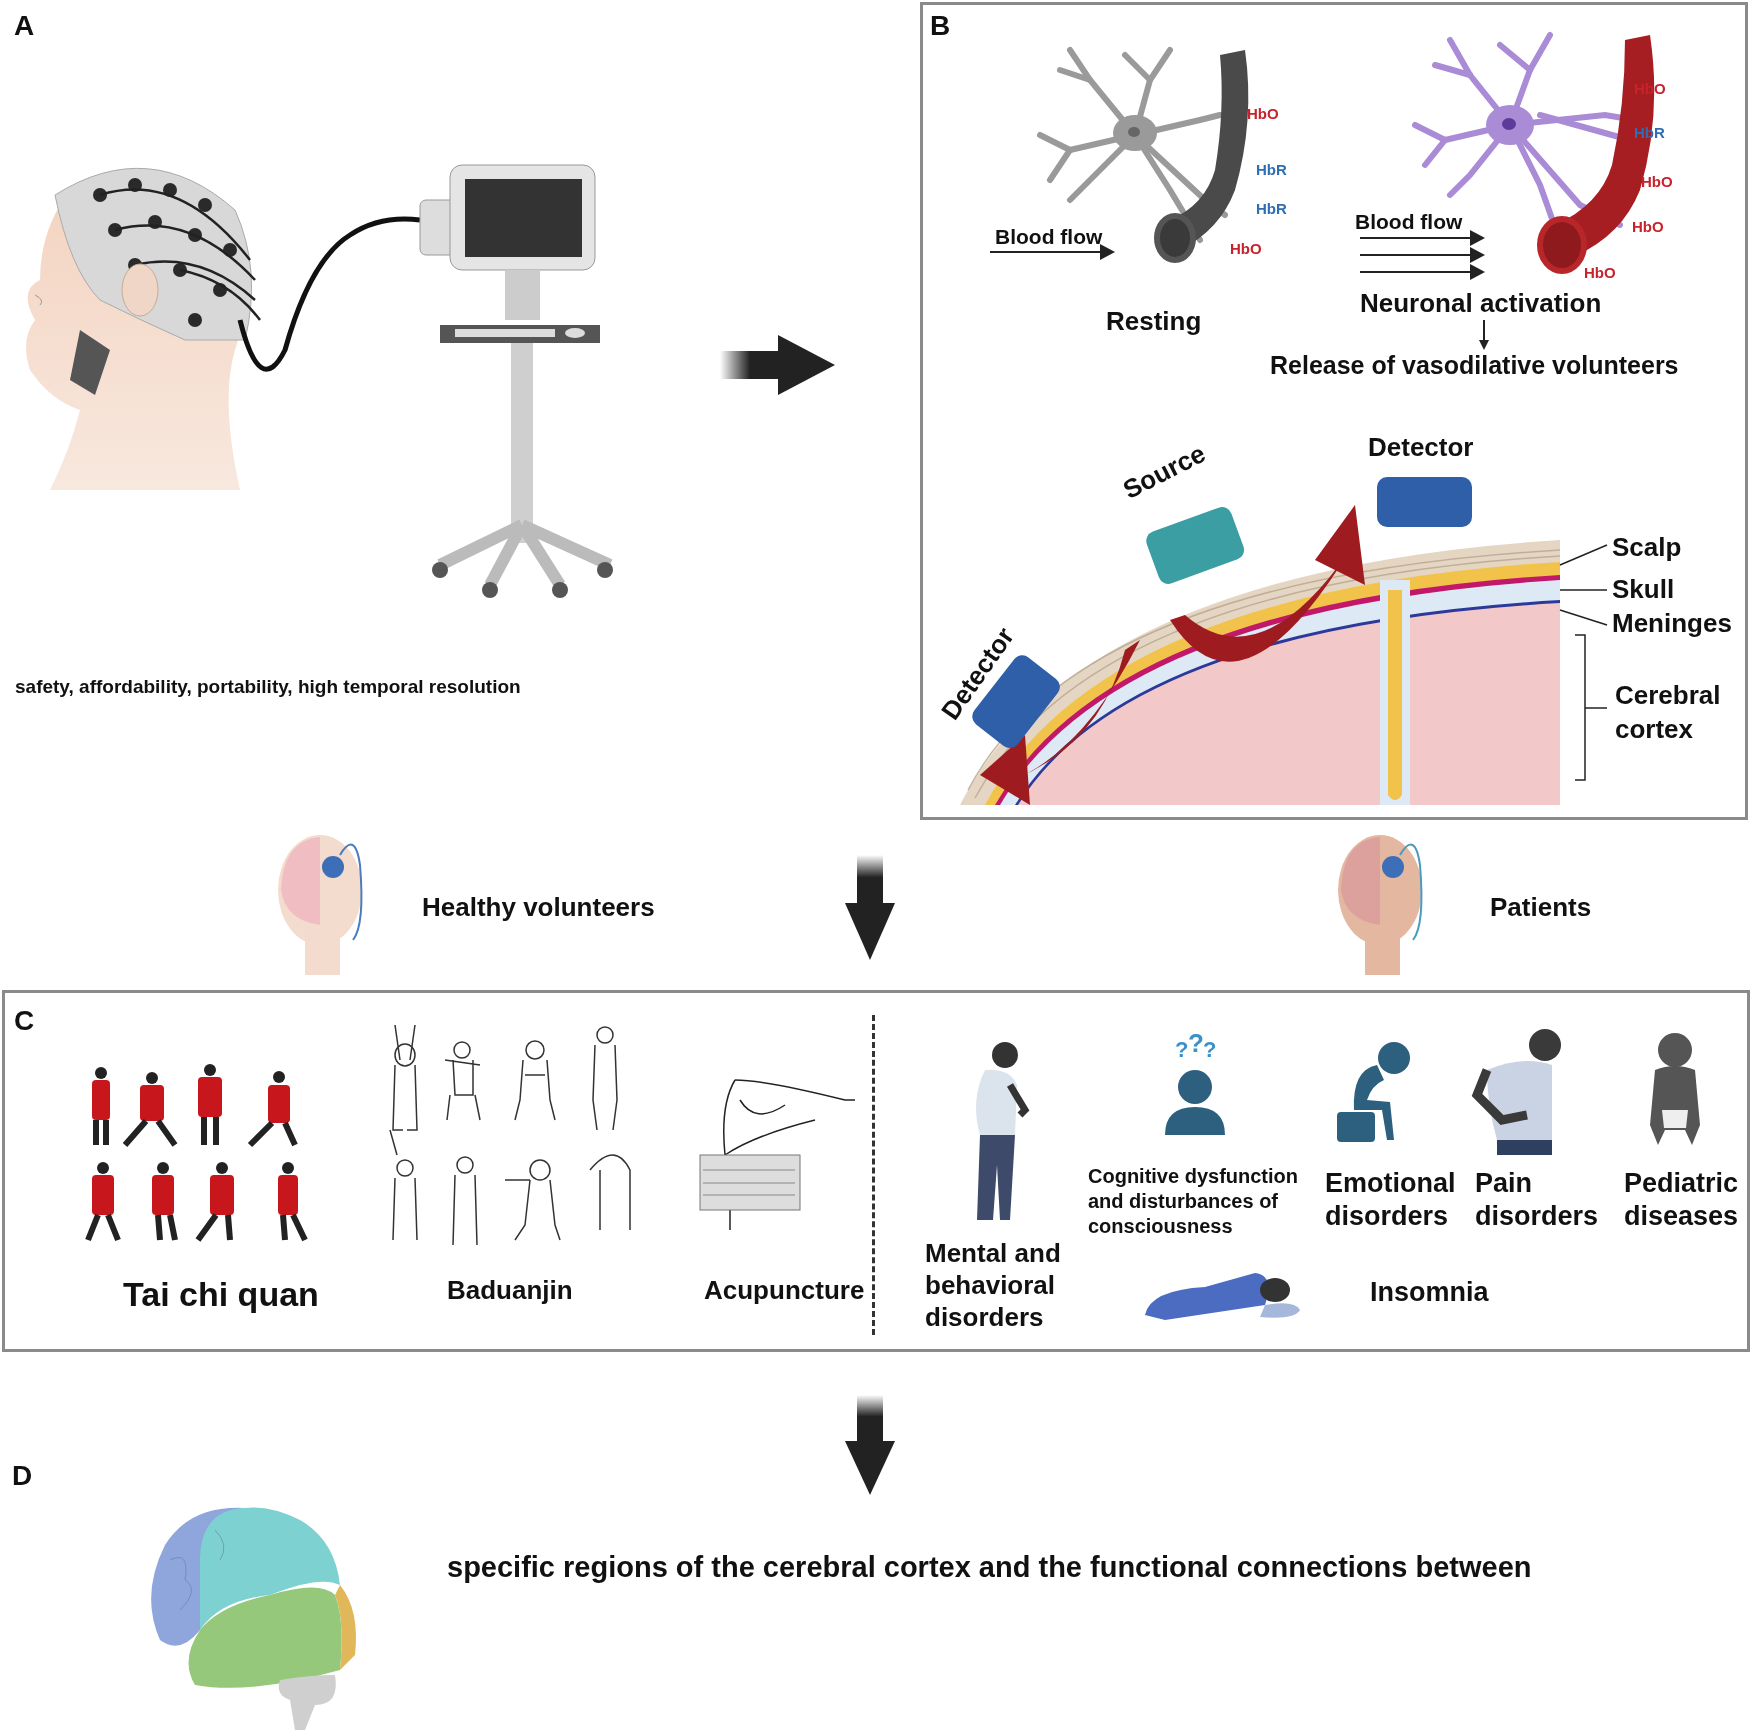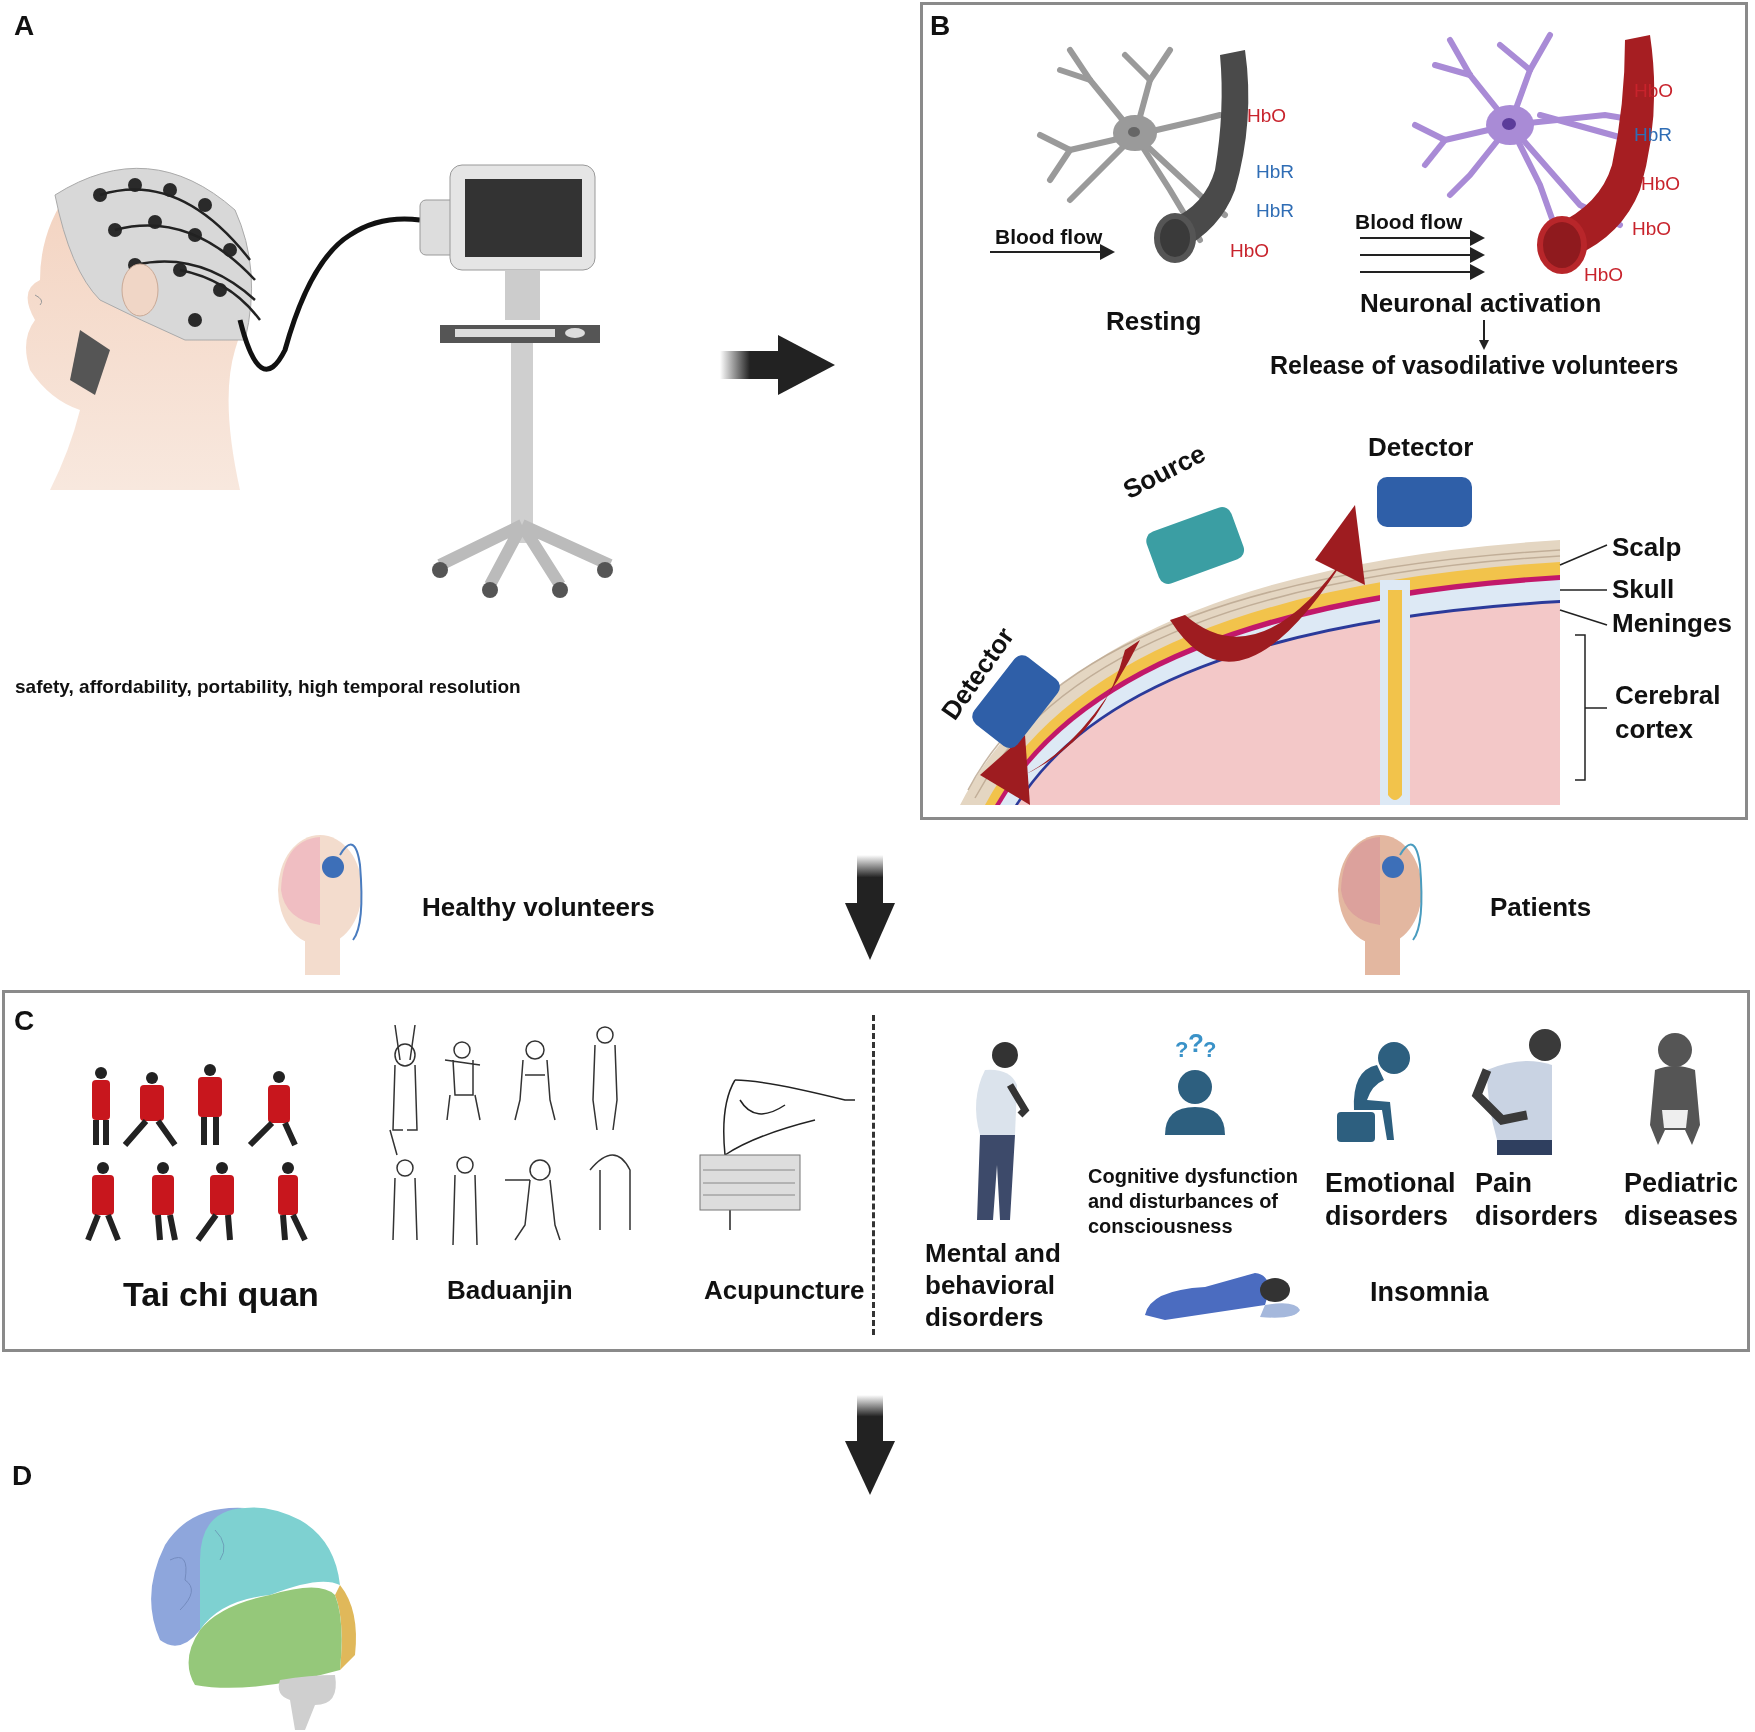--- a/index.html
+++ b/index.html
@@ -1,21 +1,21 @@
 <!DOCTYPE html>
 <html><head>
 <meta charset="utf-8">
 <style>
   html,body{margin:0;padding:0;background:#fff;}
   body{width:1755px;height:1732px;position:relative;overflow:hidden;font-family:"Liberation Sans","DejaVu Sans",sans-serif;color:#111;}
   .abs{position:absolute;}
   .panel-letter{position:absolute;font-weight:bold;font-size:28px;color:#111;}
   .lbl{position:absolute;font-weight:bold;color:#111;white-space:nowrap;}
   .box{position:absolute;border:3px solid #8a8a8a;box-sizing:border-box;background:#fff;}
-  .hb{position:absolute;font-weight:normal;font-size:19px;}
+  .hb{position:absolute;font-weight:bold;font-size:15px;}
   svg{position:absolute;overflow:visible;}
 </style>
 </head>
 <body>
 
 <div class="panel-letter" style="left:14px;top:10px">A</div>
 
 <svg style="left:10px;top:150px" width="260" height="410" viewBox="0 0 260 410">
   <defs>
     <linearGradient id="skin" x1="0" y1="0" x2="0" y2="1">
@@ -392,13 +392,14 @@
   <path d="M200 85 Q220 110 215 155 L200 170 Q205 120 195 95 Z" fill="#e0b85a"></path>
   <path d="M60 130 Q40 160 55 185 Q110 195 200 170 Q205 120 195 95 Q180 80 130 95 Q80 105 60 130 Z" fill="#95c87a"></path>
   <path d="M140 180 Q170 175 195 175 Q200 205 175 205 L165 230 L155 230 L150 200 Q135 195 140 180 Z" fill="#cfcfcf"></path>
   <g stroke="#5a70a0" stroke-width="1" fill="none" opacity="0.5">
     <path d="M30 60 Q50 50 45 80 Q60 90 40 110"></path>
       <path d="M75 30 Q90 45 80 60"></path>
   </g>
 </svg>
 
 <div class="lbl" style="left:447px;top:1548px;font-size:29px;line-height:38px">
+  <div>specific regions of the cerebral cortex and the functional connections between</div>
 </div>
 
 </body></html>

